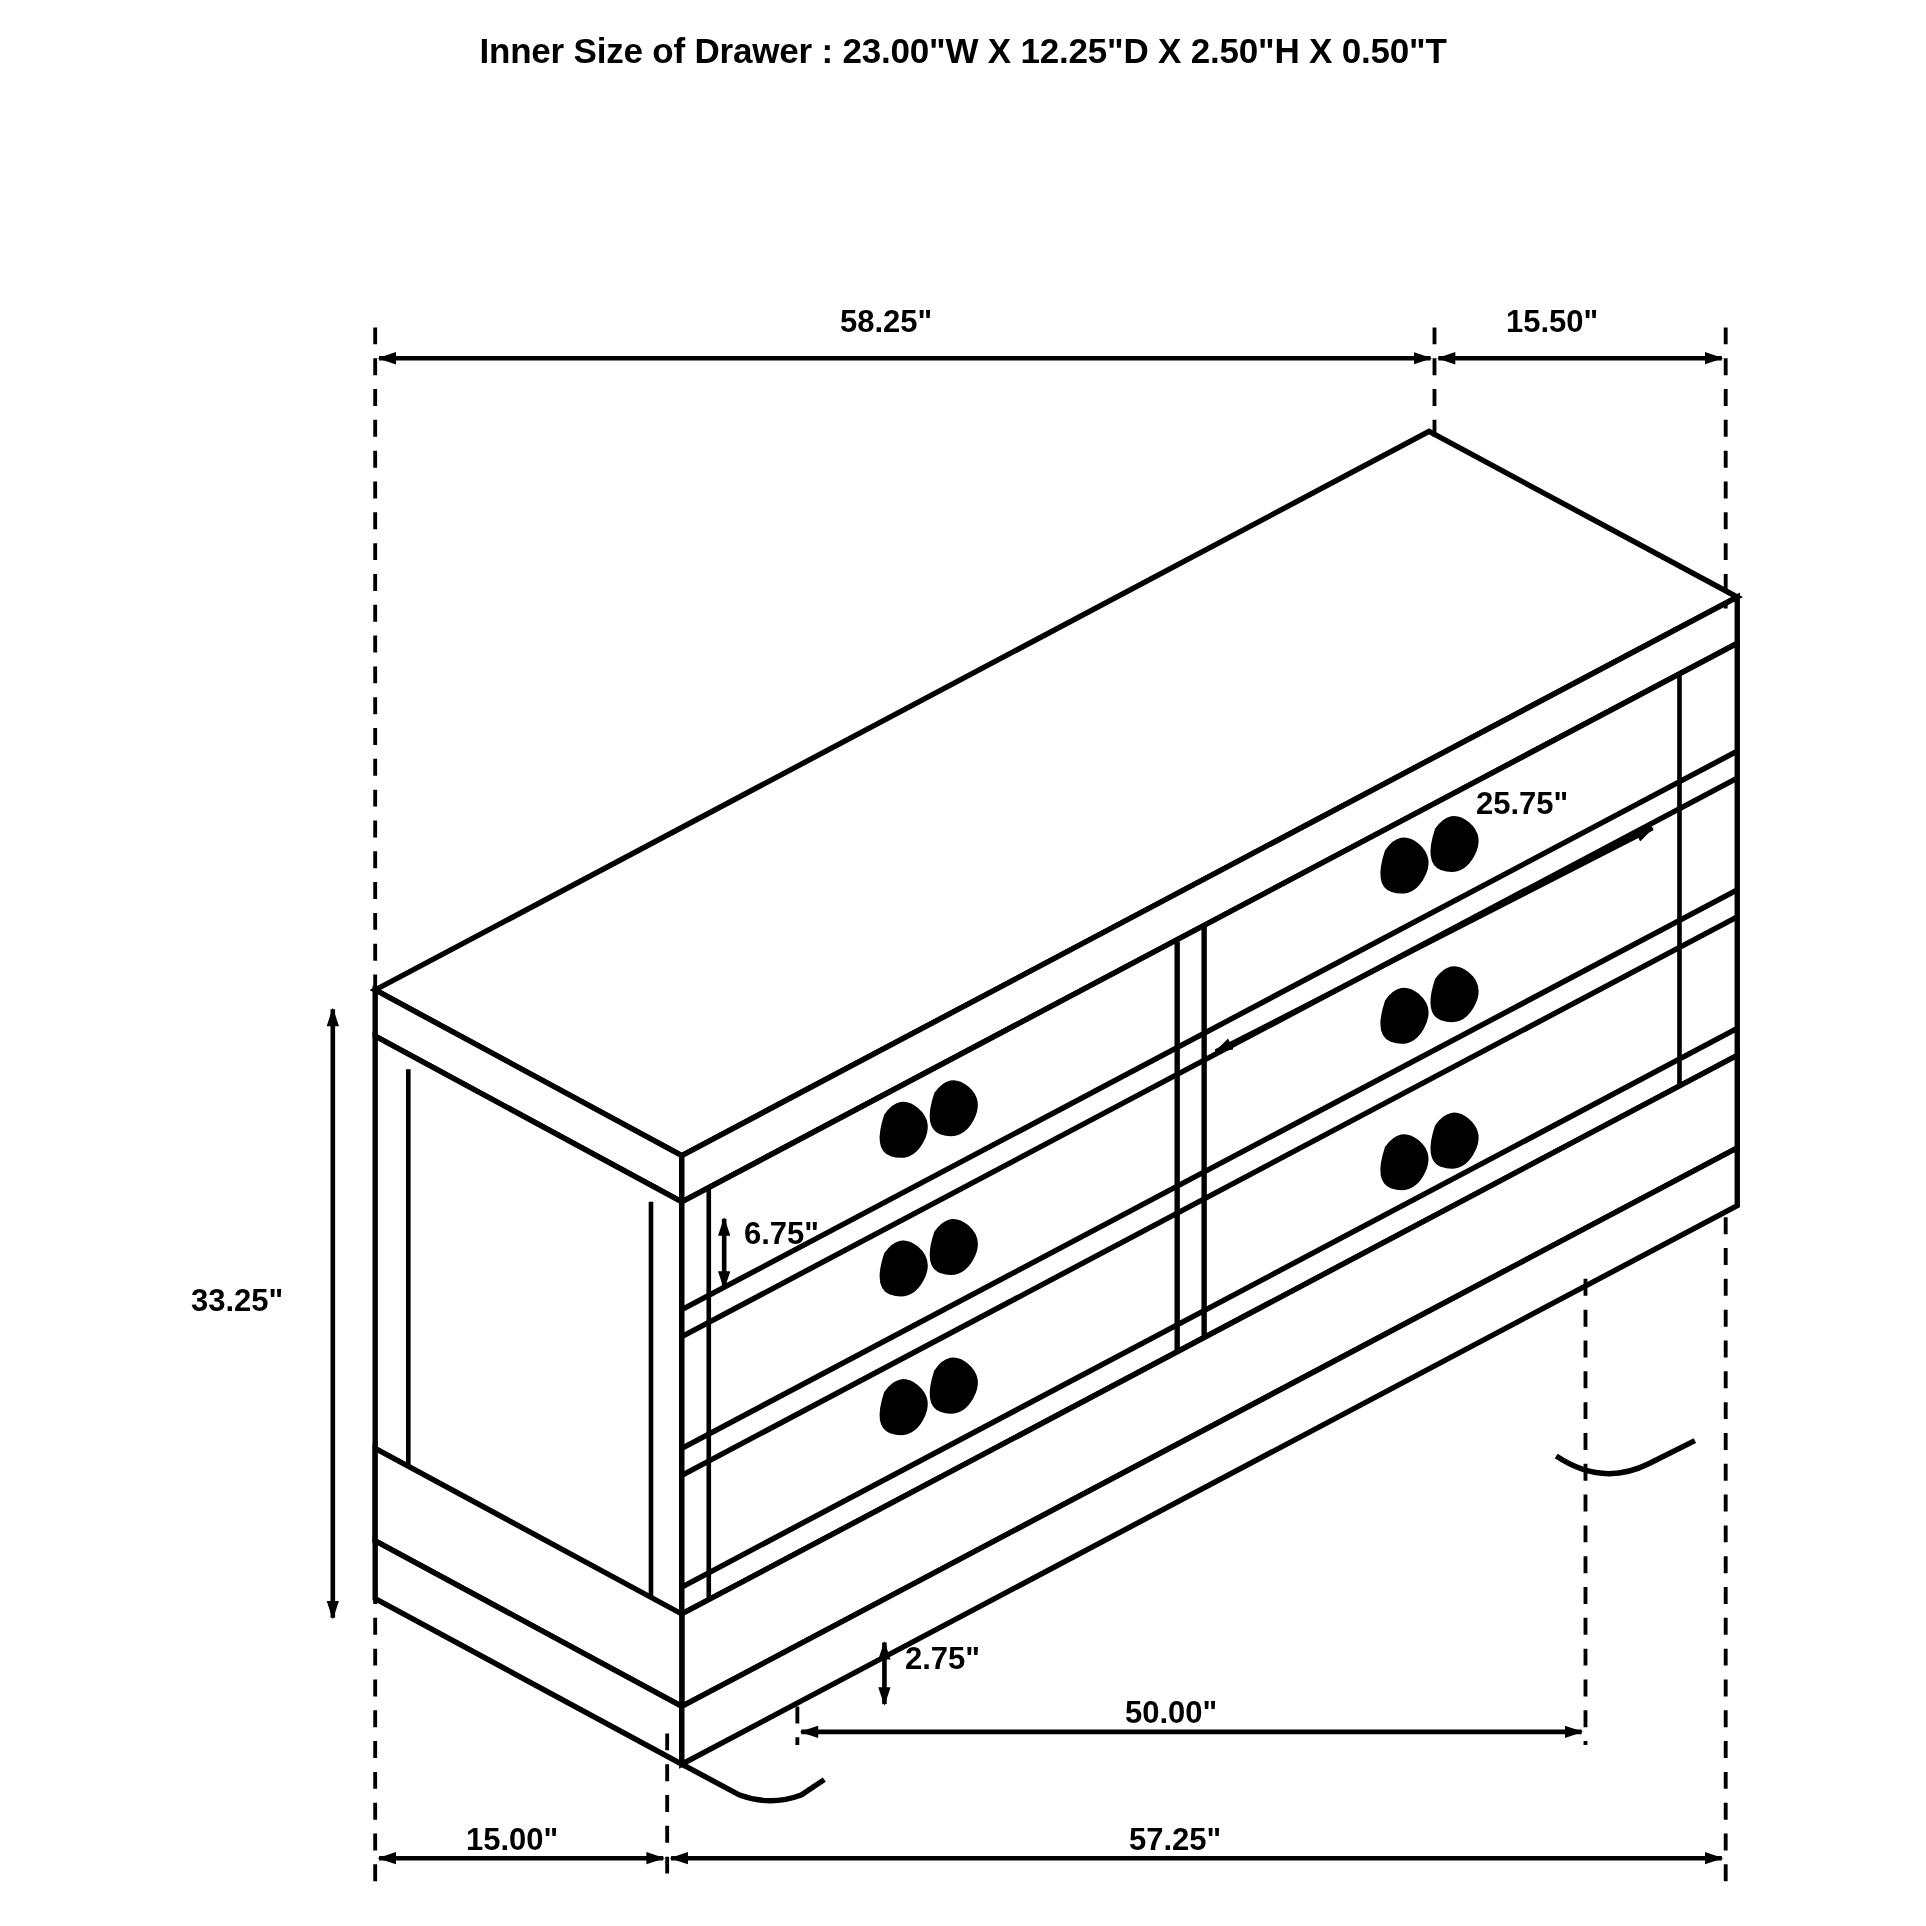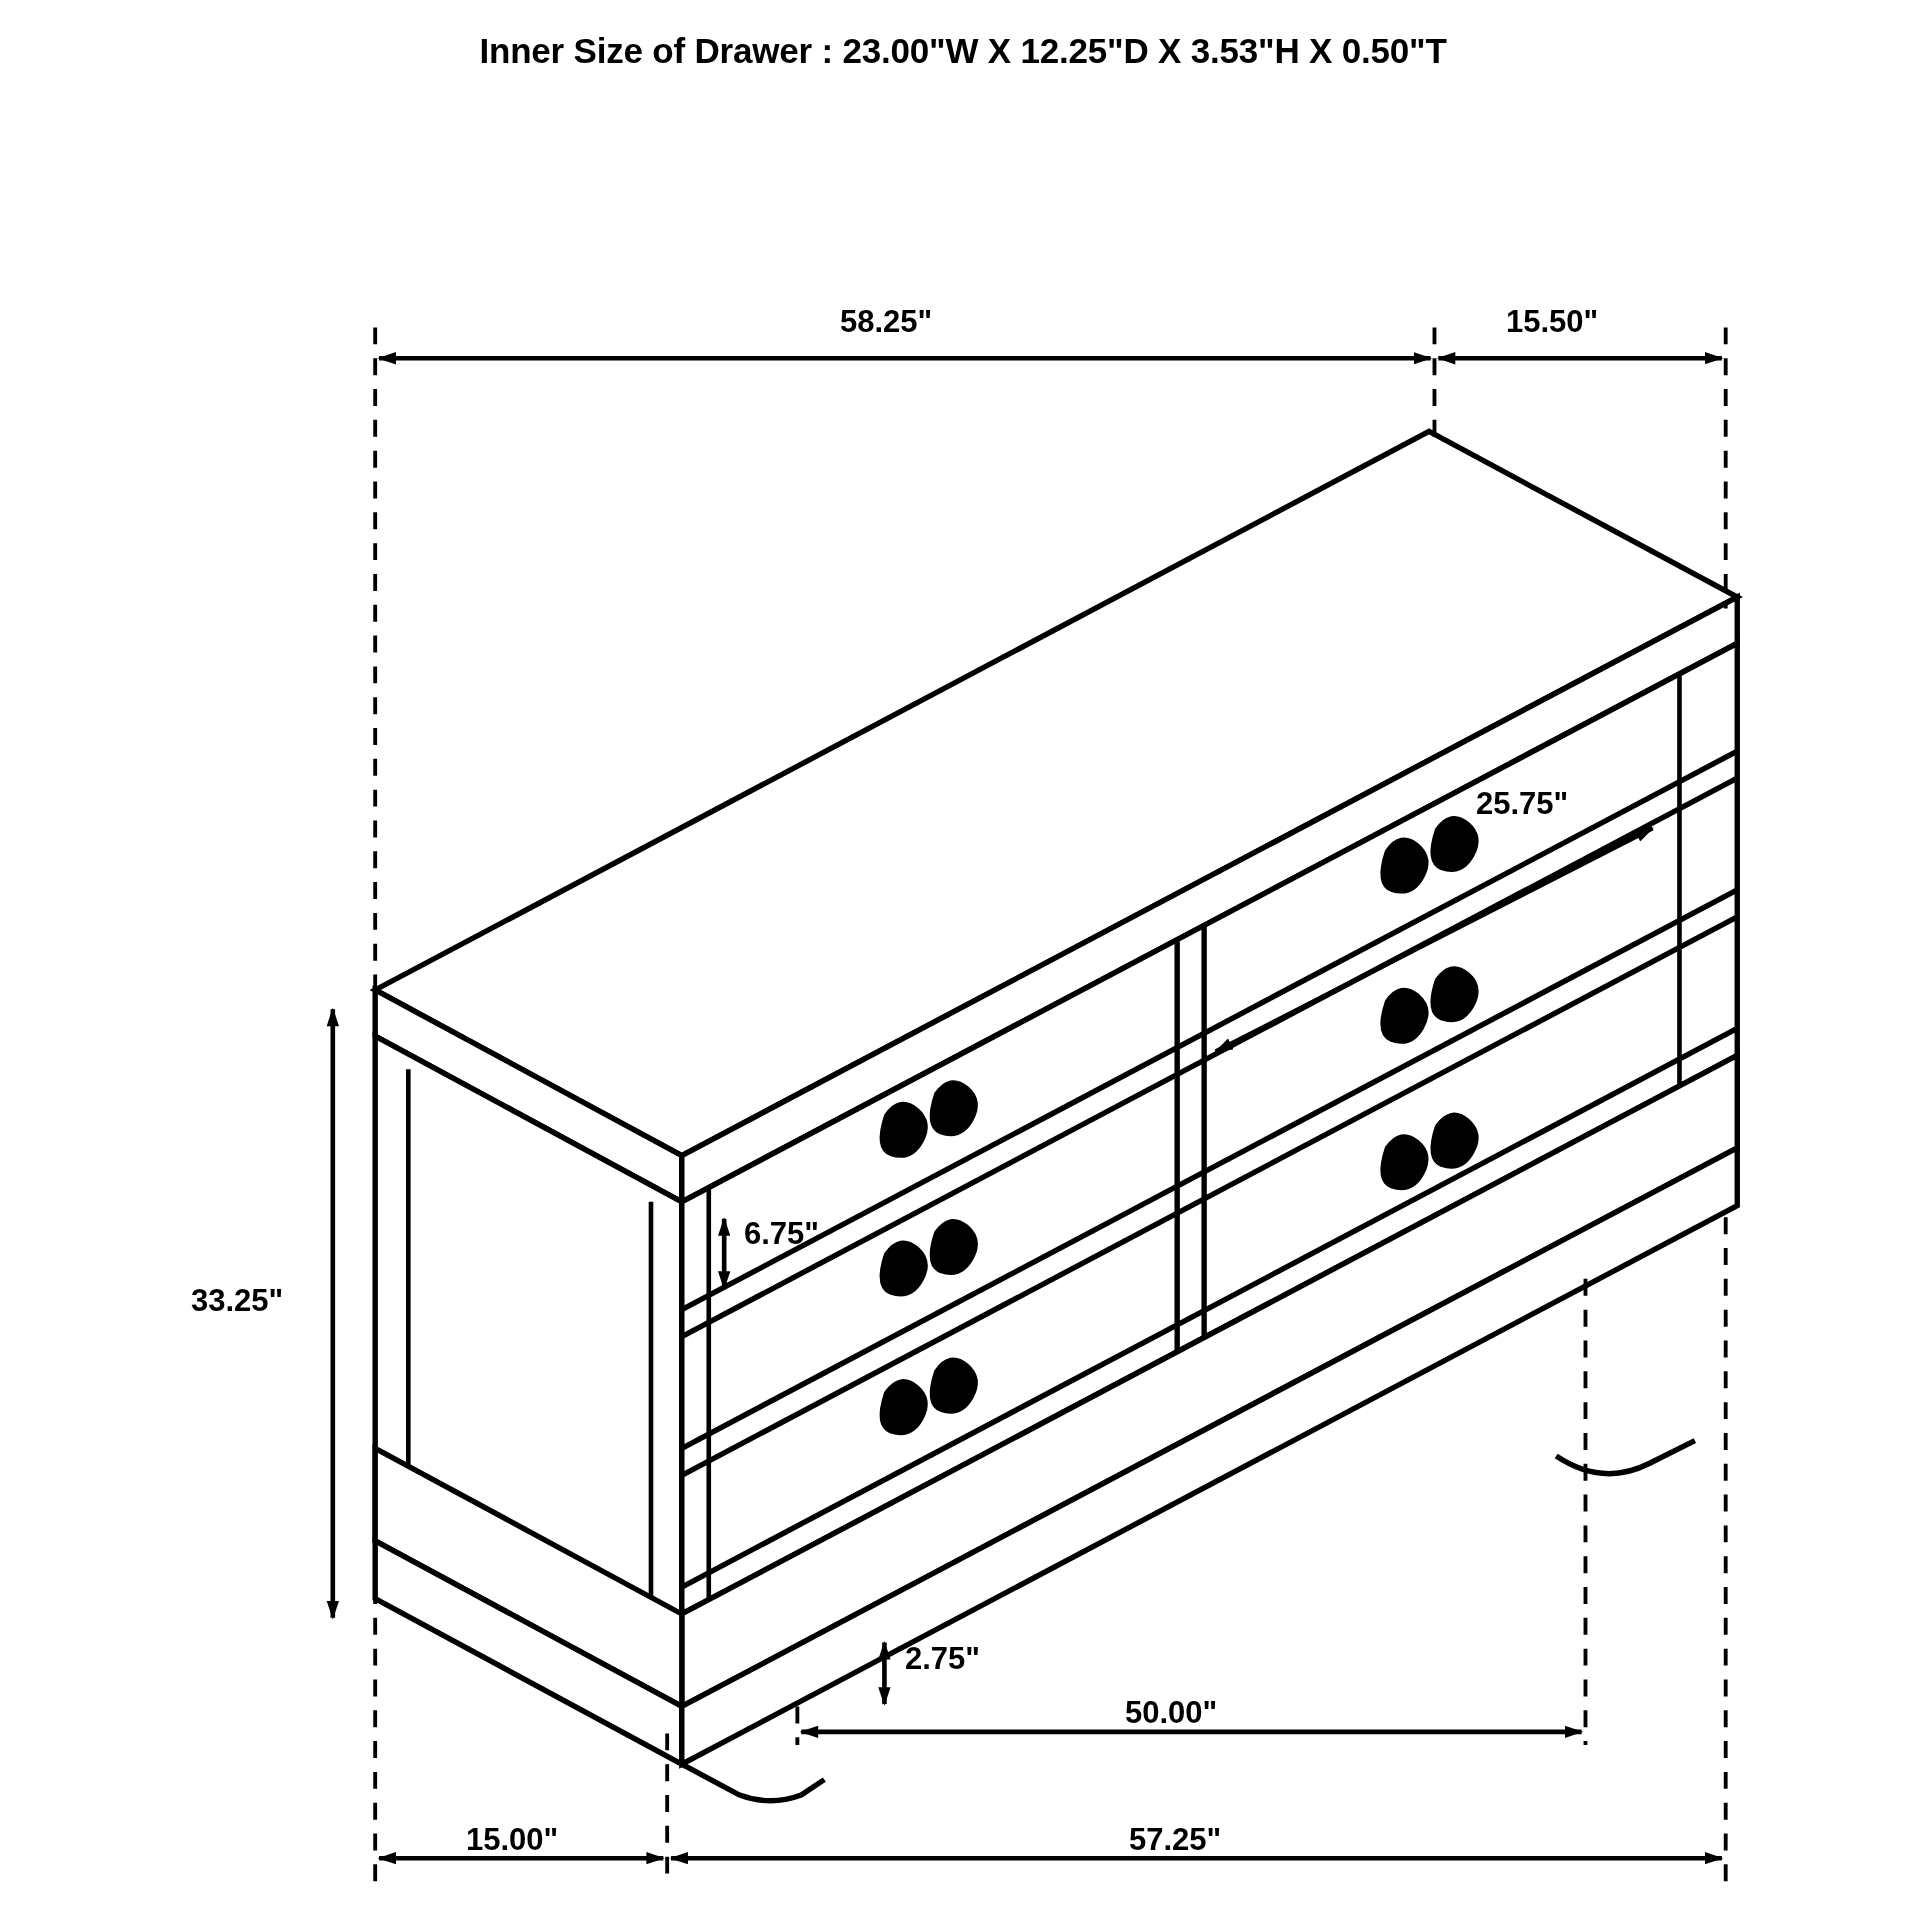--- a/index.html
+++ b/index.html
@@ -44,21 +44,21 @@
     font-size: 31px;
     font-weight: bold;
     white-space: nowrap;
   }
 </style>
 </head>
 <body>
 
 <div id="diagram-root">
 
-  <div class="title">Inner Size of Drawer : 23.00"W X 12.25"D X 3.53"H X 0.50"T</div>
+  <div class="title">Inner Size of Drawer : 23.00"W X 12.25"D X 2.50"H X 0.50"T</div>
 
   <svg class="drawing" viewBox="0 0 2500 2500">
     <defs>
       <marker id="arrEnd" markerWidth="26" markerHeight="26" refX="22" refY="8" orient="auto" markerUnits="userSpaceOnUse">
         <path d="M0,0 L24,8 L0,16 z" fill="#000"></path>
       </marker>
       <marker id="arrStart" markerWidth="26" markerHeight="26" refX="2" refY="8" orient="auto" markerUnits="userSpaceOnUse">
         <path d="M24,0 L0,8 L24,16 z" fill="#000"></path>
       </marker>
     </defs>

